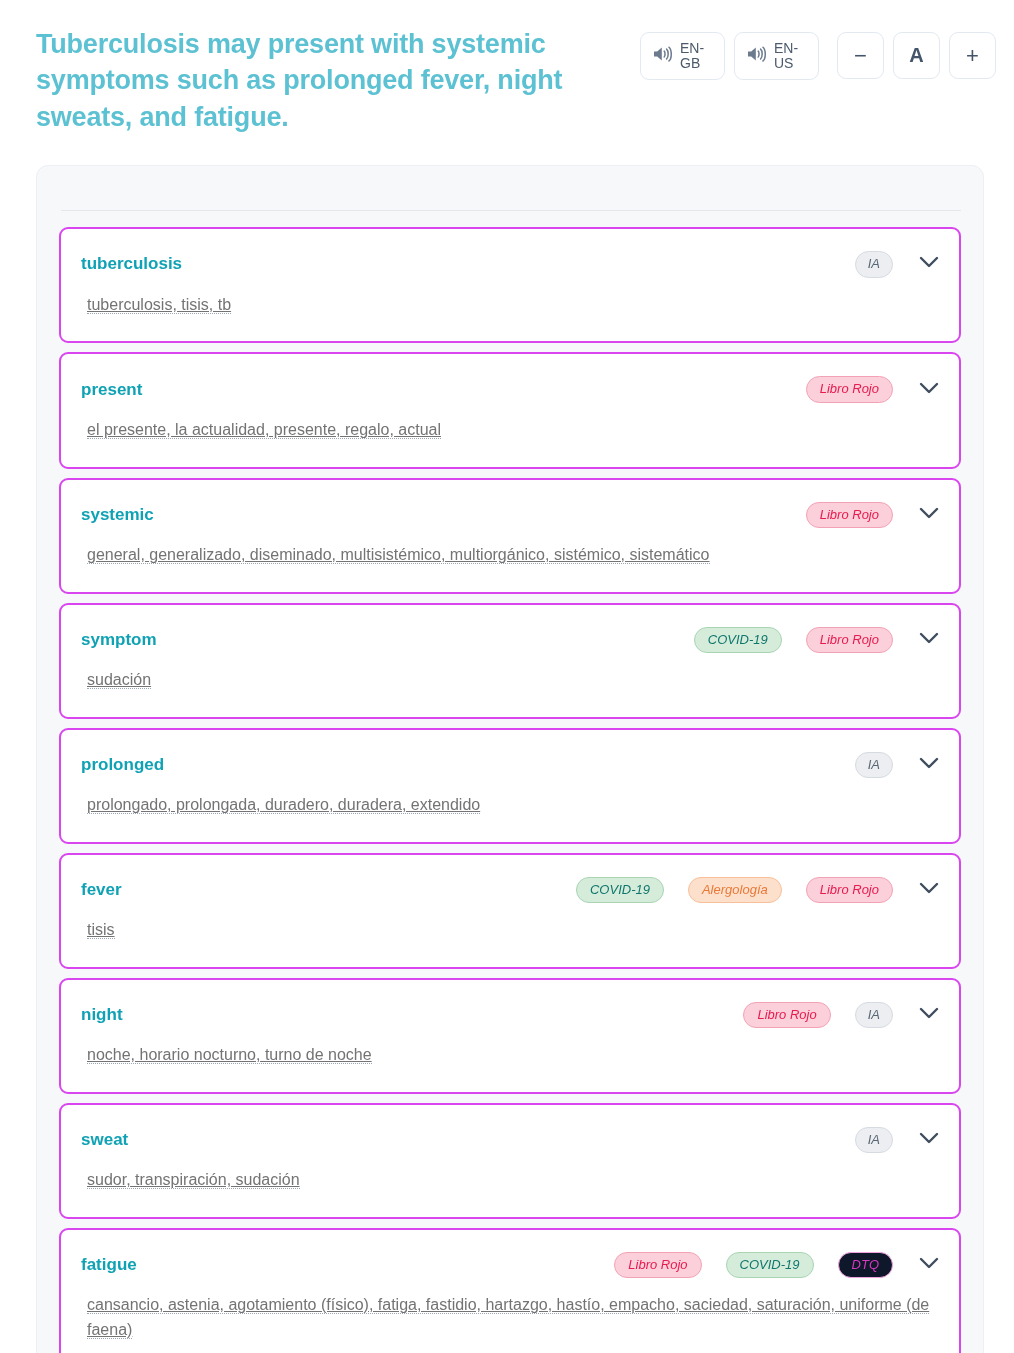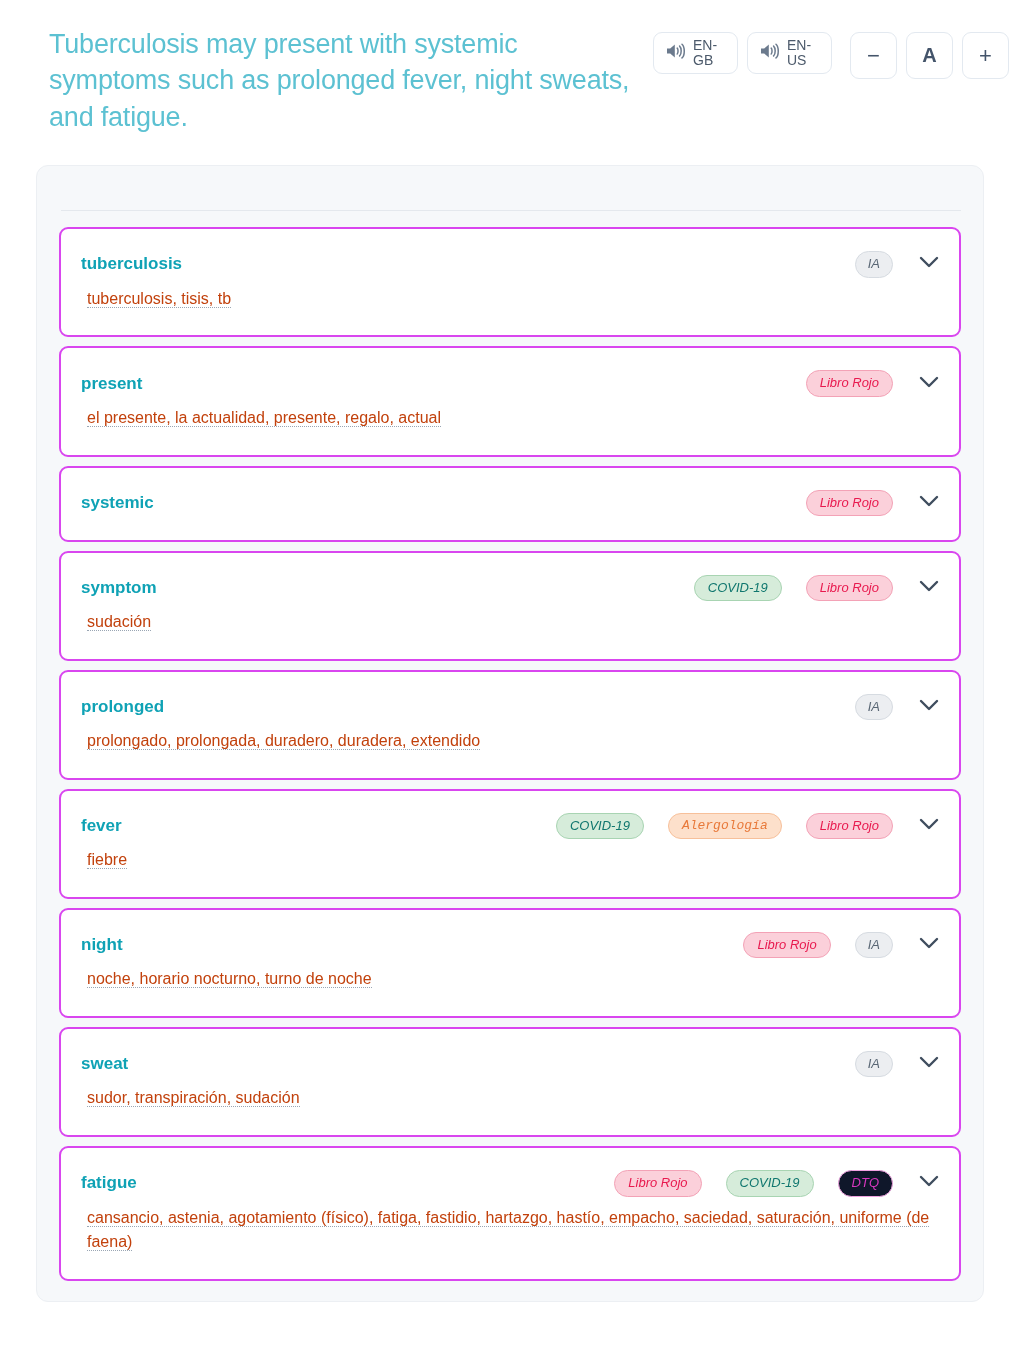--- a/index.html
+++ b/index.html
@@ -16,43 +16,42 @@
   .header {
     display: flex;
     align-items: flex-start;
     padding: 26px 22px 0 36px;
     gap: 14px;
   }
 
   .doc-title {
     flex: 0 0 590px;
     font-size: 27px;
-    font-weight: normal;
+    font-weight: bold;
     line-height: 1.35;
     color: #5cc1d2;
     letter-spacing: -0.2px;
-    margin-left: 13px;
   }
 
   .toolbar {
     display: flex;
     align-items: flex-start;
     gap: 9px;
     padding-top: 6px;
   }
 
   .tts-btn {
     display: flex;
     align-items: center;
     gap: 7px;
     background: #ffffff;
     border: 1px solid #e3e9f0;
     border-radius: 9px;
     padding: 8px 12px 8px 11px;
-    height: 42px;
+    height: 48px;
     cursor: pointer;
   }
 
   .tts-label {
     font-size: 14px;
     color: #4c5a6b;
     line-height: 1.1;
     width: 32px;
     text-align: left;
     word-break: break-all;
@@ -128,31 +127,32 @@
     font-style: italic;
     border-radius: 999px;
     padding: 5px 13px;
     white-space: nowrap;
     line-height: 1.1;
     cursor: pointer;
   }
   .badge-ia        { background:#eceef1; border:1px solid #d6dbe1; color:#5a6775; padding:5px 12px; }
   .badge-librorojo { background:#fbd0da; border:1px solid #f3a2b6; color:#e8194e; }
   .badge-covid     { background:#d6ecda; border:1px solid #a8d4b2; color:#0f766e; }
-  .badge-alergia   { background:#fde0cb; border:1px solid #f7c09a; color:#e8793a;font-family:Liberation Mono, monospace; }
+  .badge-alergia   { background:#fde0cb; border:1px solid #f7c09a; color:#e8793a; }
   .badge-dtq       { background:#0f172a; border:1px solid #f0a2e0; color:#d837bf; }
 
   .chevron { flex: 0 0 auto; display:block; cursor: pointer; margin-left: 2px; }
 
   .translations {
-    margin-top: 9px;
+    margin-top: 15px;
     font-size: 16px;
-    color: #c2410c;
+    color: #737373;
     line-height: 1.55;
     padding-left: 6px;
+    text-decoration: underline;
   }
   .translations span {
     border-bottom: 1px dotted #9aa6b4;
   }
 </style>
 </head>
 <body>
 
 <div class="header">
   <div class="doc-title">Tuberculosis may present with systemic symptoms such as prolonged fever, night sweats, and fatigue.</div>
@@ -221,20 +221,21 @@
       <div class="entry">
         <div class="entry-top">
           <div class="headword">systemic</div>
           <div class="badges">
             <span class="badge badge-librorojo">Libro Rojo</span>
             <span class="chevron"><svg width="20" height="13" viewBox="0 0 20 13">
                 <path d="M2 2l8 8 8-8" stroke="#3f4d5e" stroke-width="2.4" fill="none" stroke-linecap="round" stroke-linejoin="round"></path>
               </svg></span>
           </div>
         </div>
+        <div class="translations"><span>general, generalizado, diseminado, multisistémico, multiorgánico, sistémico, sistemático</span></div>
       </div>
       <div class="entry">
         <div class="entry-top">
           <div class="headword">symptom</div>
           <div class="badges">
             <span class="badge badge-covid">COVID-19</span>
             <span class="badge badge-librorojo">Libro Rojo</span>
             <span class="chevron"><svg width="20" height="13" viewBox="0 0 20 13">
                 <path d="M2 2l8 8 8-8" stroke="#3f4d5e" stroke-width="2.4" fill="none" stroke-linecap="round" stroke-linejoin="round"></path>
               </svg></span>
@@ -259,21 +260,21 @@
           <div class="headword">fever</div>
           <div class="badges">
             <span class="badge badge-covid">COVID-19</span>
             <span class="badge badge-alergia">Alergología</span>
             <span class="badge badge-librorojo">Libro Rojo</span>
             <span class="chevron"><svg width="20" height="13" viewBox="0 0 20 13">
                 <path d="M2 2l8 8 8-8" stroke="#3f4d5e" stroke-width="2.4" fill="none" stroke-linecap="round" stroke-linejoin="round"></path>
               </svg></span>
           </div>
         </div>
-        <div class="translations"><span>fiebre</span></div>
+        <div class="translations"><span>tisis</span></div>
       </div>
       <div class="entry">
         <div class="entry-top">
           <div class="headword">night</div>
           <div class="badges">
             <span class="badge badge-librorojo">Libro Rojo</span>
             <span class="badge badge-ia">IA</span>
             <span class="chevron"><svg width="20" height="13" viewBox="0 0 20 13">
                 <path d="M2 2l8 8 8-8" stroke="#3f4d5e" stroke-width="2.4" fill="none" stroke-linecap="round" stroke-linejoin="round"></path>
               </svg></span>

